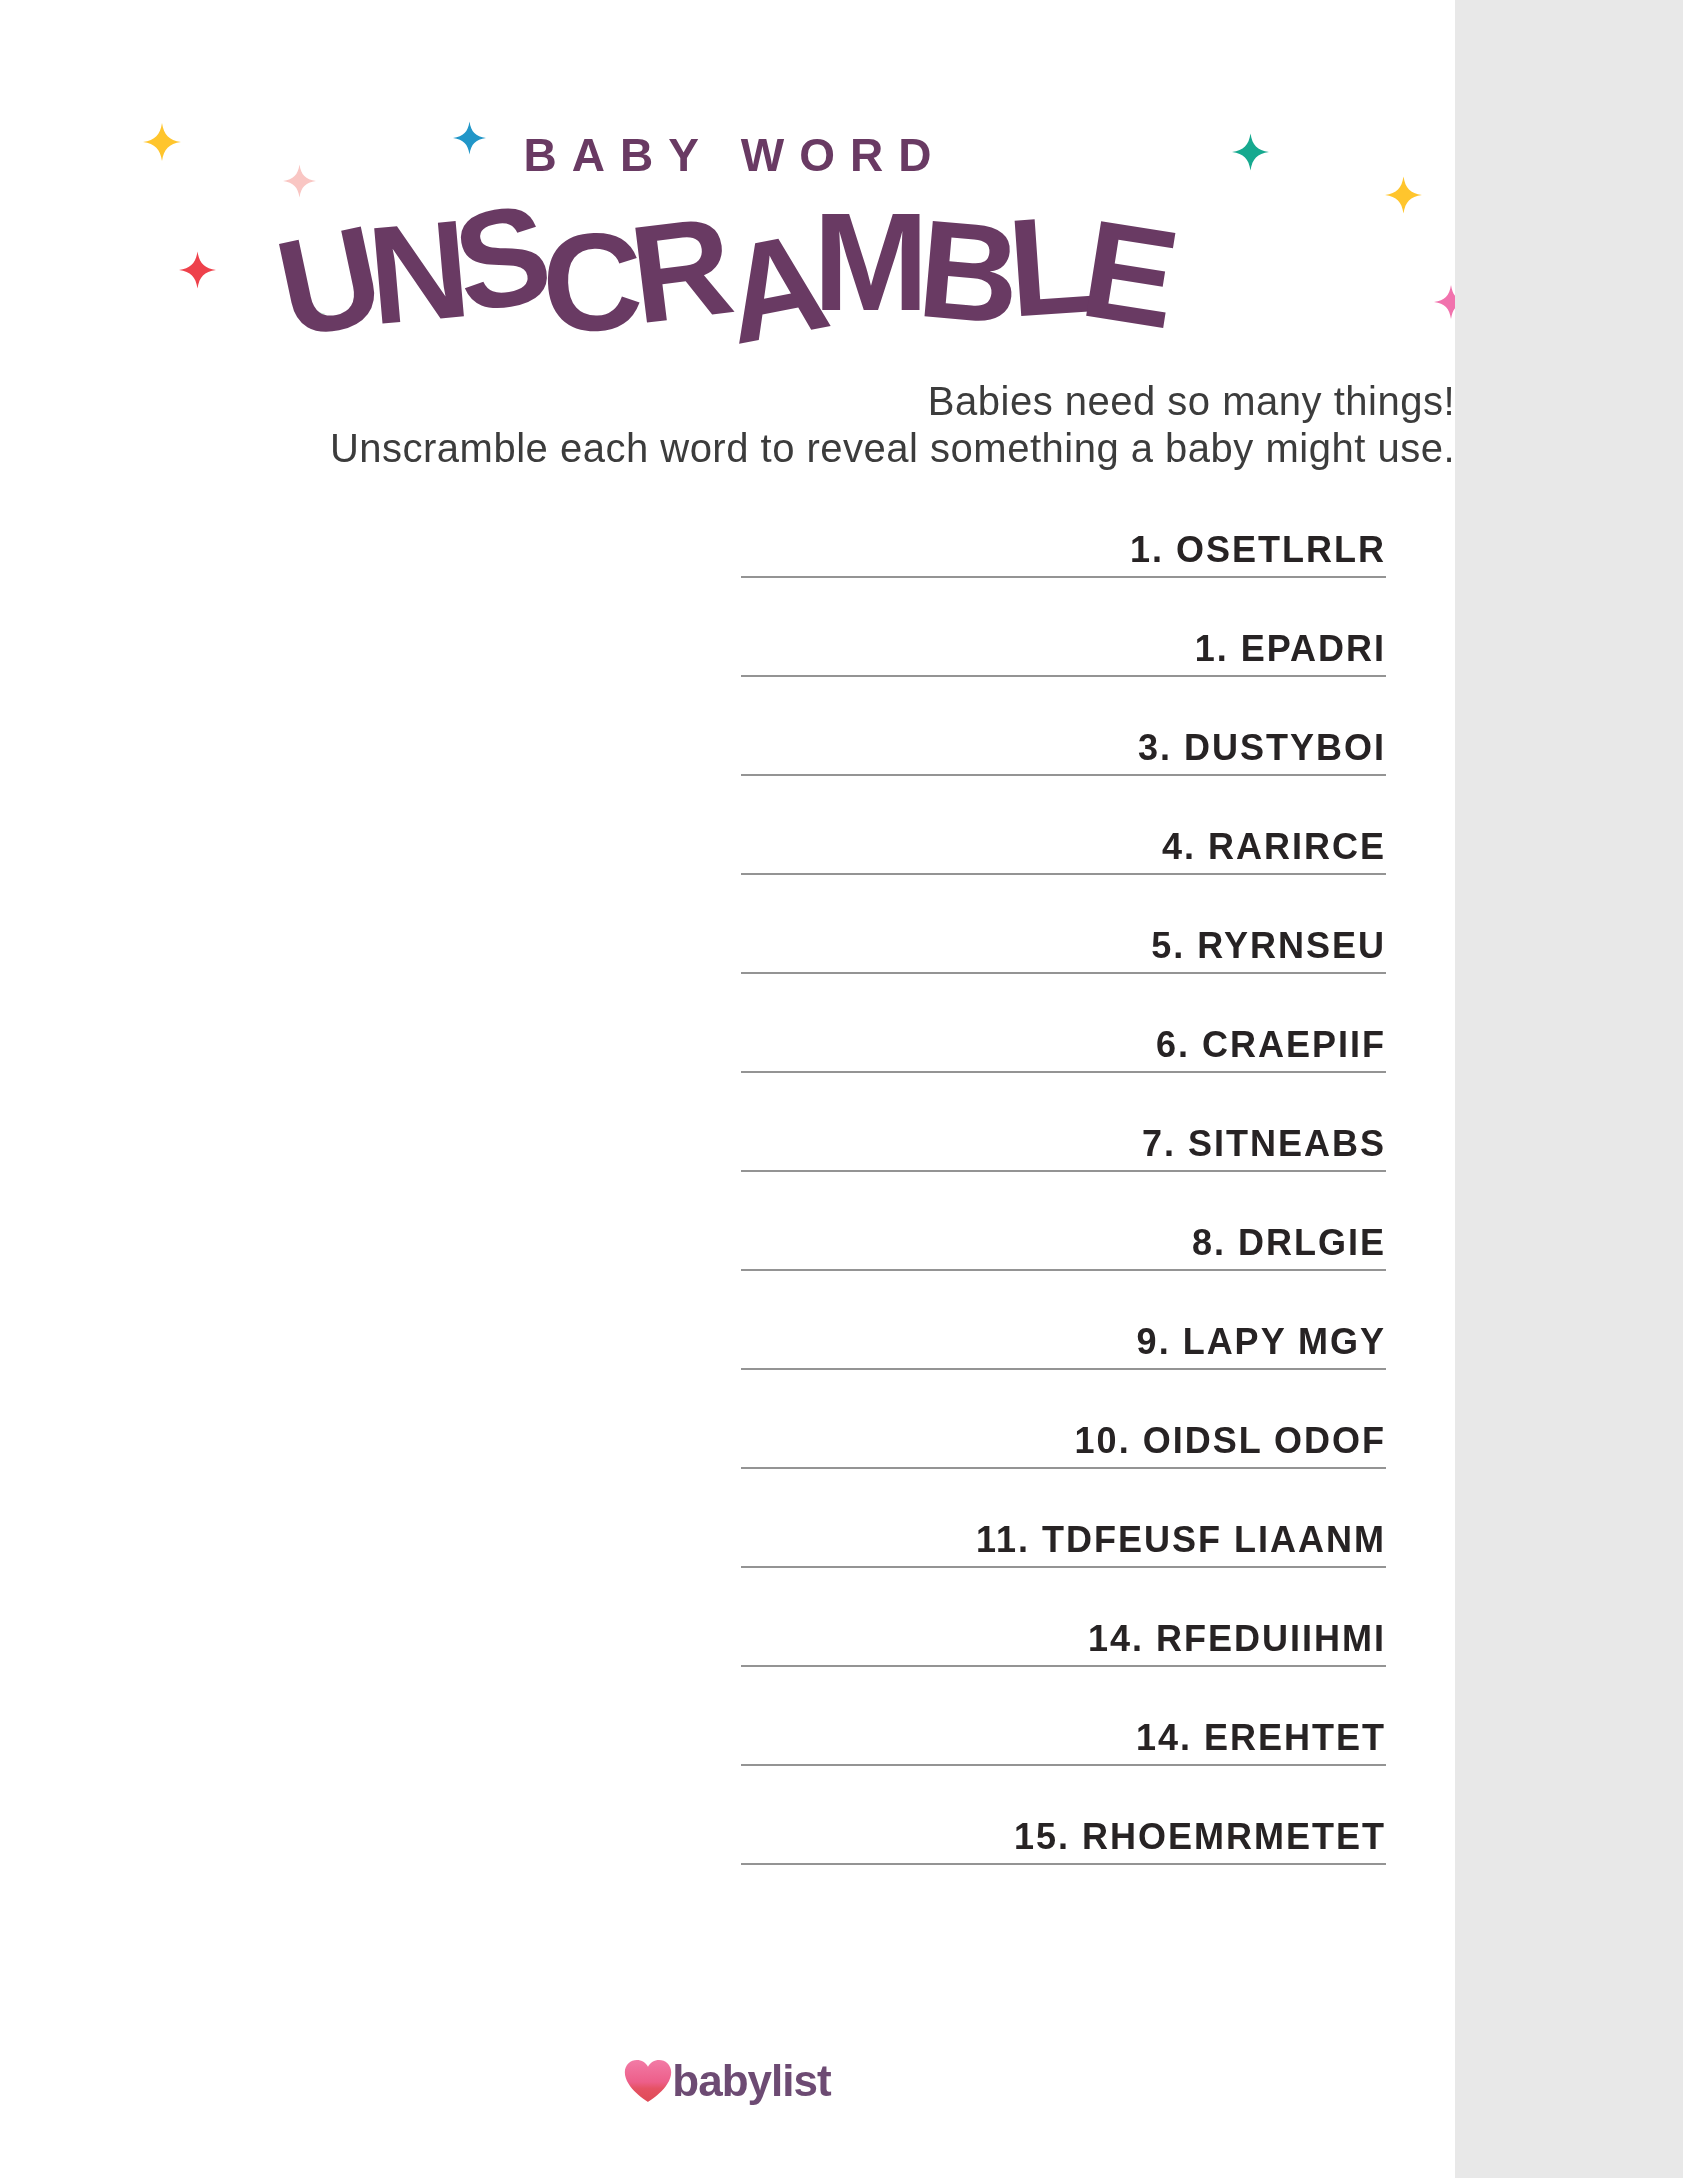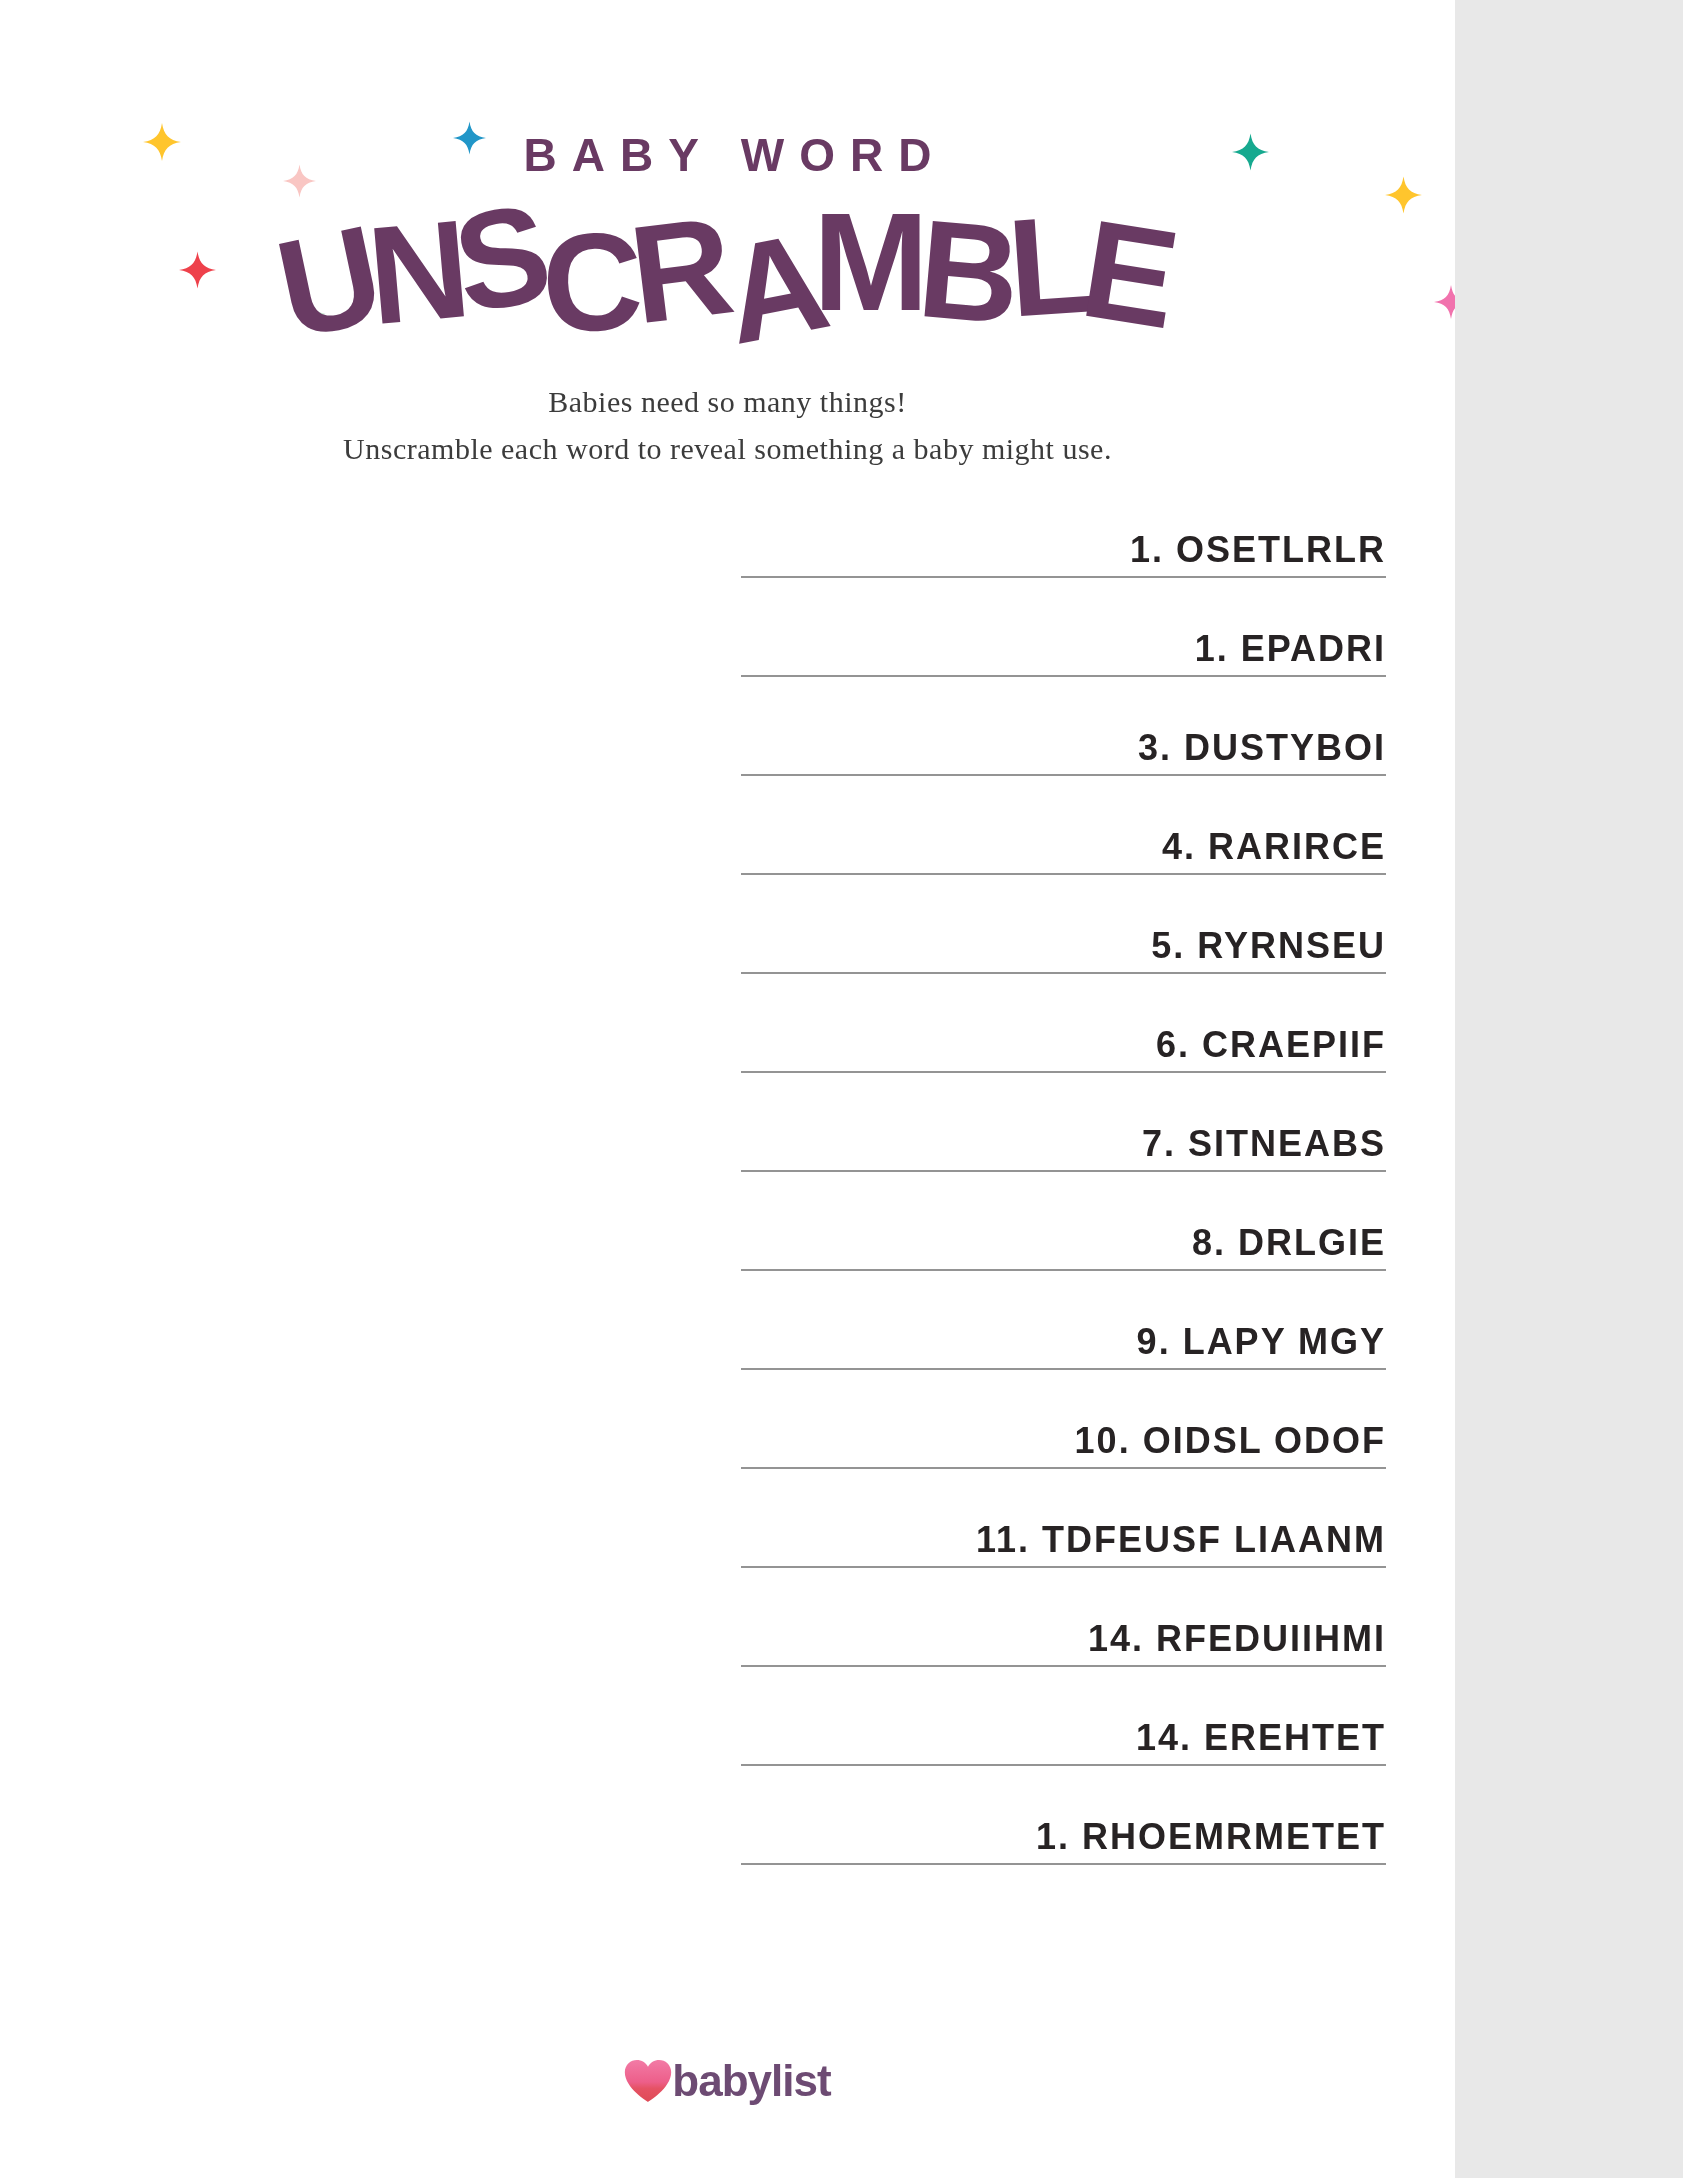--- a/index.html
+++ b/index.html
@@ -37,24 +37,23 @@
   .tl:nth-child(3){ transform:rotate(-10deg) translateY(-16px); }
   .tl:nth-child(4){ transform:rotate(-2deg)  translateY(8px); }
   .tl:nth-child(5){ transform:rotate(-7deg)  translateY(-4px); }
   .tl:nth-child(6){ transform:rotate(-11deg) translateY(14px); }
   .tl:nth-child(7){ transform:rotate(0deg)   translateY(-12px); }
   .tl:nth-child(8){ transform:rotate(5deg)   translateY(-2px); }
   .tl:nth-child(9){ transform:rotate(-4deg)  translateY(-8px); }
   .tl:nth-child(10){ transform:rotate(9deg)  translateY(0px); }
   .subtitle {
     position:absolute; left:0; right:0; top:378px;
-    text-align:center;
-    font-size:30px; letter-spacing:0.5px; color:#3C3C3C;
+    text-align:right;
+    font-size:40px; letter-spacing:0.5px; color:#3C3C3C;
     line-height:47px;
-    font-family:Liberation Serif, serif;
   }
   
   .list {
     position:absolute; left:307px; top:500px;
     width:1079px;
     display:grid; grid-auto-rows:99px;
   }
   .row { position:relative; display:flex; align-items:center;justify-content:flex-end; }
   .word {
     font-size:36px; font-weight:bold; letter-spacing:2px;
@@ -201,21 +200,21 @@
       </div>
       <div class="row">
         <span class="word">14. RFEDUIIHMI</span>
         <div class="ansline"></div>
       </div>
       <div class="row">
         <span class="word">14. EREHTET</span>
         <div class="ansline"></div>
       </div>
       <div class="row">
-        <span class="word">1. RHOEMRMETET</span>
+        <span class="word">15. RHOEMRMETET</span>
         <div class="ansline"></div>
       </div>
     </div>
 
   <div class="footer">
     <span class="heart">
       <svg viewBox="0 0 32 29">
         <defs>
           <linearGradient id="hg" x1="0" y1="0" x2="0" y2="1">
             <stop offset="0" stop-color="#F27BA6"></stop>

